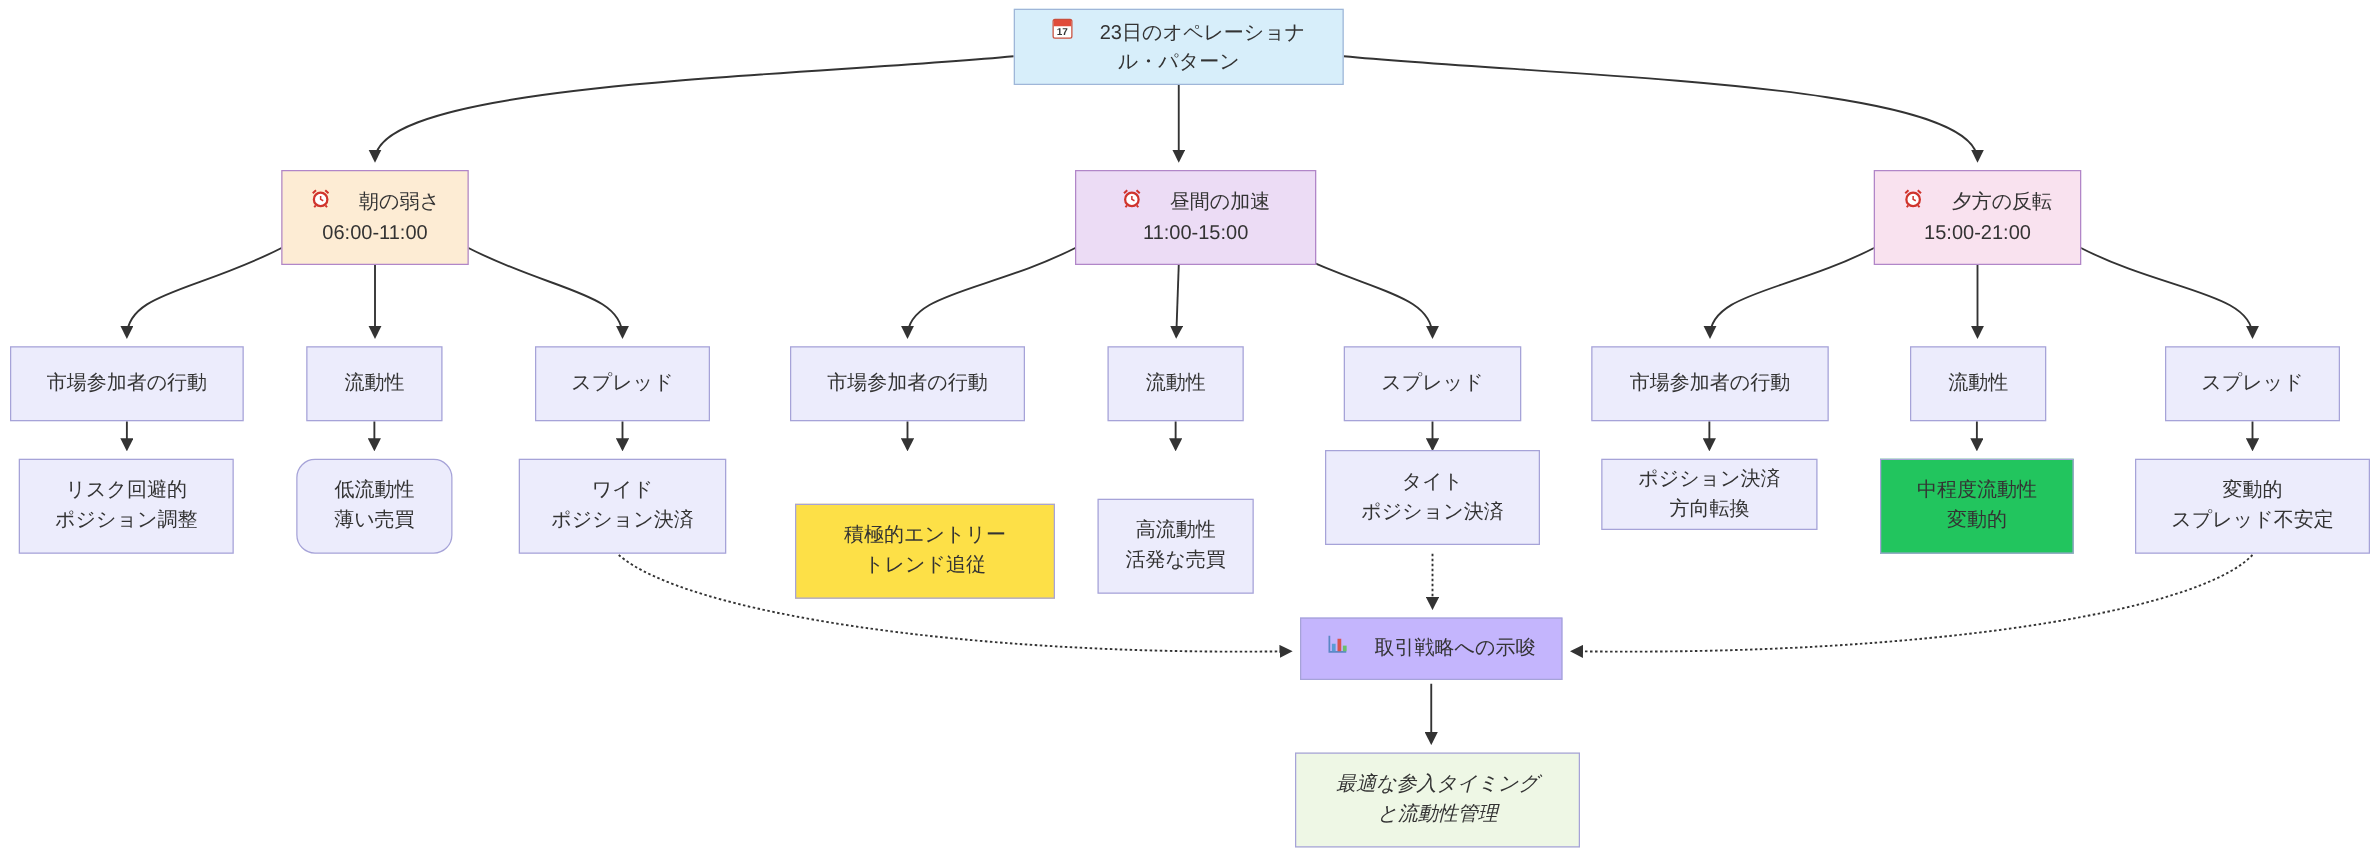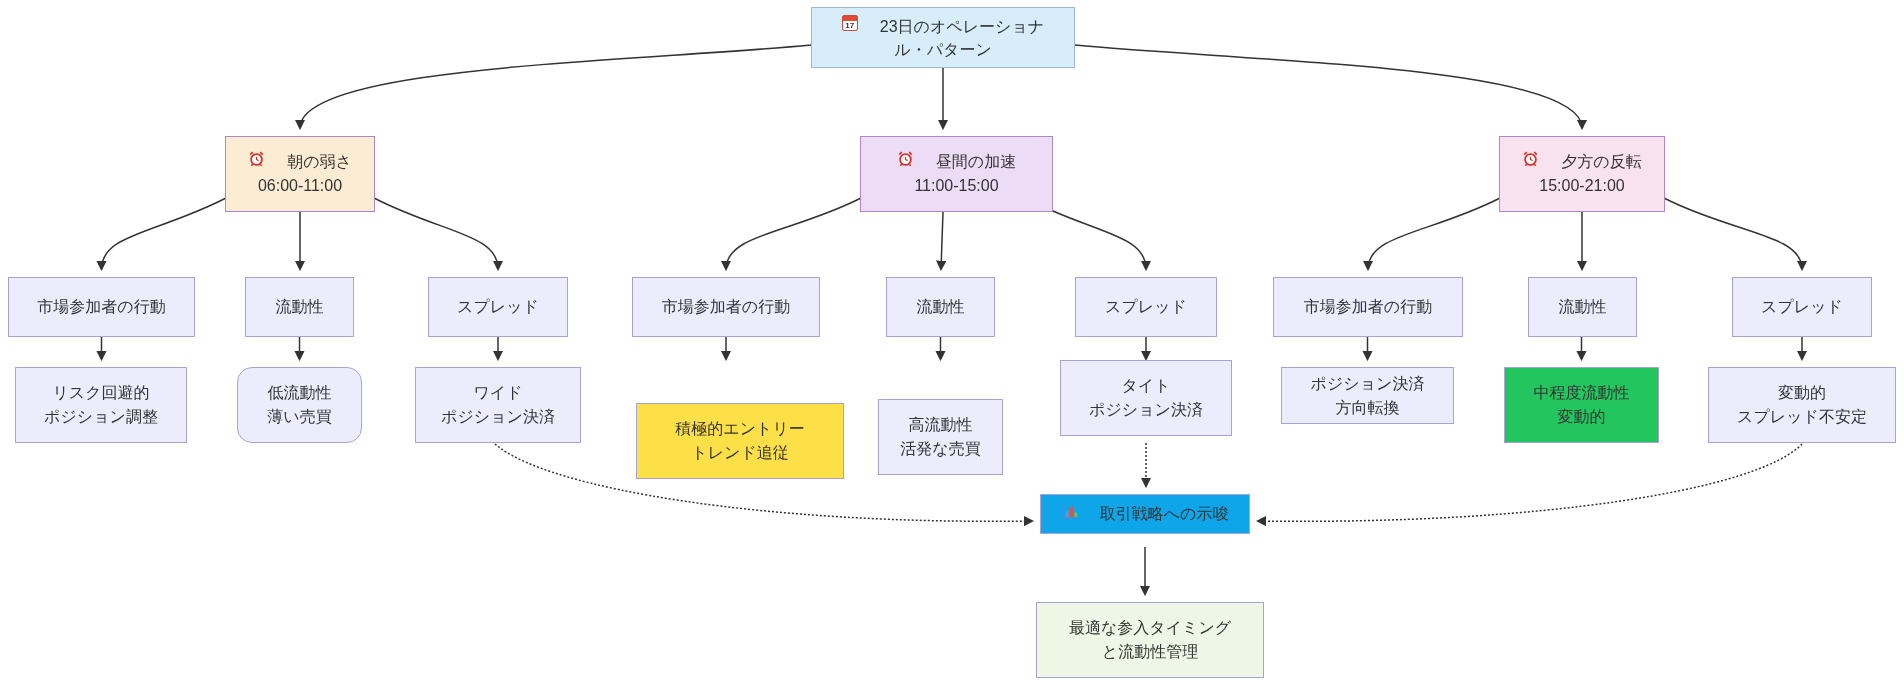--- a/index.html
+++ b/index.html
@@ -202,32 +202,32 @@
   </div>
   <div class="node" style="left: 1504px; top: 367px; width: 155px; height: 76px; background-color: #22c55e; border-color: rgb(166, 163, 216);">
     <span>中程度流動性</span>
     <span>変動的</span>
   </div>
   <div class="node" style="left: 1708px; top: 367px; width: 188px; height: 76px; background-color: rgb(236, 236, 252); border-color: rgb(166, 163, 216);">
     <span>変動的</span>
     <span>スプレッド不安定</span>
   </div>
 
-  <div class="node" style="left: 1040px; top: 494px; width: 210px; height: 40px; background-color: #0ea5e9; border-color: rgb(166, 163, 216);">
+  <div class="node" style="left: 1040px; top: 494px; width: 210px; height: 50px; background-color: #c4b5fd; border-color: rgb(166, 163, 216);">
     <div class="nline">
       <span class="ico-chart">
         <svg width="16" height="15" viewBox="0 0 16 15">
             <path d="M1.5 0.5 L1.5 13.5 L15 13.5" stroke="#5b87c5" stroke-width="1.4" fill="none"></path>
             <rect x="3.5" y="7" width="3" height="6" fill="#5b9bd5"></rect>
             <rect x="8" y="3" width="3" height="10" fill="#d9534f"></rect>
             <rect x="12.3" y="8.5" width="3" height="4.5" fill="#6abf69"></rect>
           </svg>
       </span>
       <span>取引戦略への示唆</span>
     </div>
   </div>
 
-  <div class="node" style="left: 1036px; top: 602px; width: 228px; height: 76px; background-color: rgb(238, 247, 229); border-color: rgb(166, 163, 216);">
+  <div class="node" style="left: 1036px; top: 602px; width: 228px; height: 76px; background-color: rgb(238, 247, 229); border-color: rgb(166, 163, 216); font-style: italic;">
     <span>最適な参入タイミング</span>
     <span>と流動性管理</span>
   </div>
 
 </div>
 
 </body></html>

